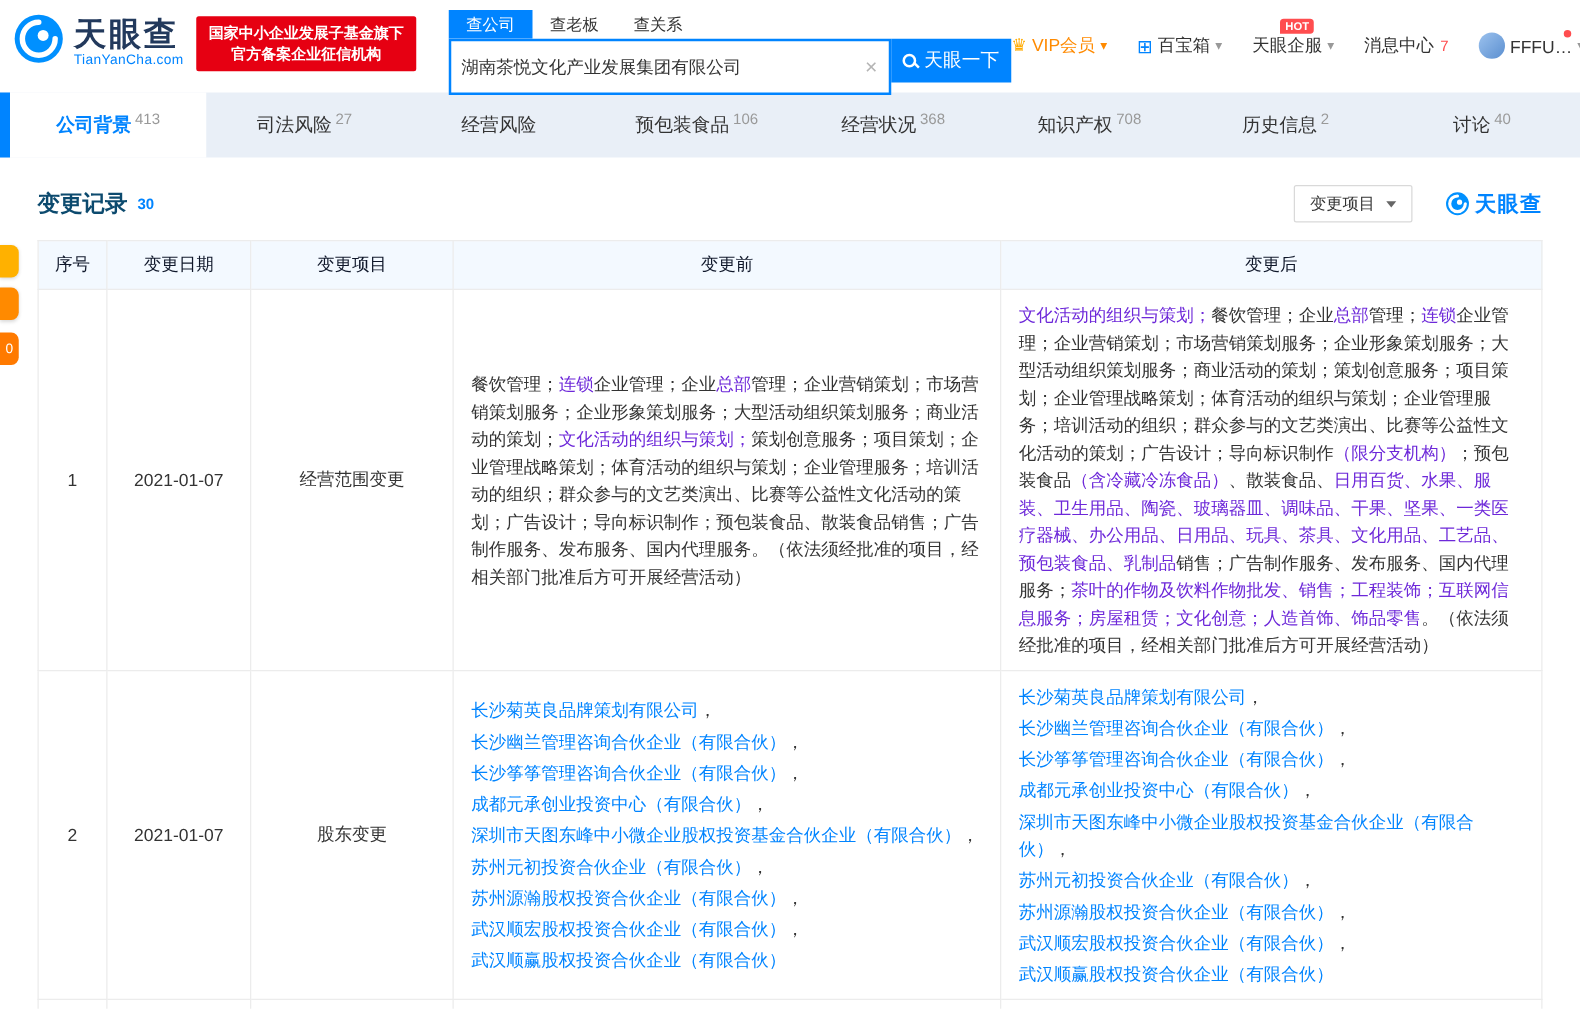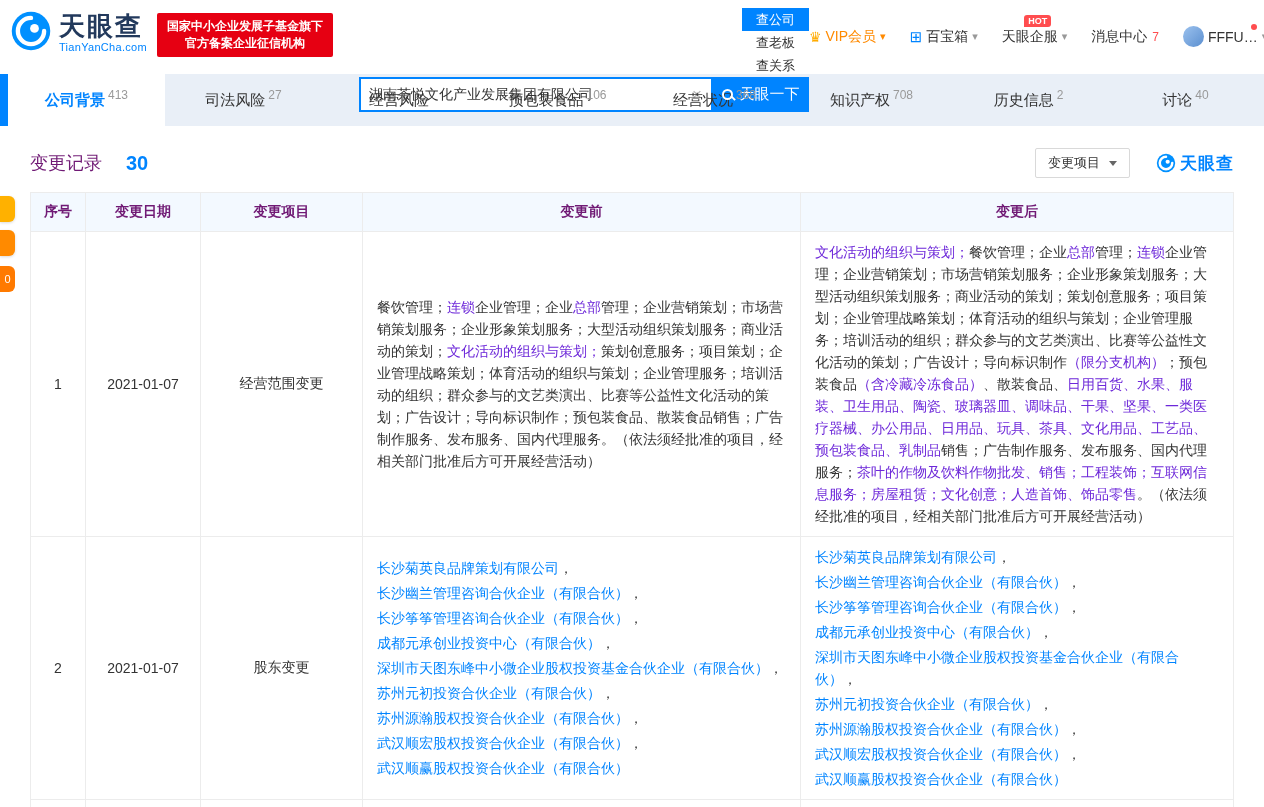--- a/index.html
+++ b/index.html
@@ -10,25 +10,25 @@
   }
   
   header { display:flex; align-items:flex-start; height:68px; padding:8px 18px 0 10px; background:#fff; }
   .logo { display:flex; align-items:center; gap:7px; margin-top:2px; cursor:pointer; }
   .logo-txt { display:flex; flex-direction:column; line-height:1; }
   .logo-cn { font-size:26px; font-weight:bold; color:#22395c; letter-spacing:2px; }
   .logo-en { font-size:11px; color:#0084ff; margin-top:3px; letter-spacing:.3px;text-align:center; }
   .gov-badge { background:#e60012; color:#fff; font-size:12px; font-weight:bold; line-height:17px;
     padding:5px 10px; margin:5px 0 0 10px; border-radius:2px; text-align:center; white-space:nowrap; }
   .search-area { margin-left:26px; }
-  .search-tabs { display:flex; align-items:flex-end; font-size:13px; color:#333;flex-direction:column; }
+  .search-tabs { display:flex; align-items:flex-start; font-size:13px; color:#333; }
   .search-tab { padding:0 14px; height:23px; line-height:23px; cursor:pointer; }
   .search-tab.active { background:#0084ff; color:#fff; }
   .search-row { display:flex; }
-  .search-box { width:354px; height:35px; border:2px solid #0084ff; background:#fff; display:flex; align-items:center; }
+  .search-box { width:354px; height:45px; border:2px solid #0084ff; background:#fff; display:flex; align-items:center; }
   .search-box input { flex:1; border:none; outline:none; font-size:14px; color:#333; padding:0 8px;
     font-family:"Liberation Sans","DejaVu Sans",sans-serif; background:transparent; }
   .clear-x { color:#b5b5b5; font-size:17px; padding:0 9px; cursor:pointer; }
   .search-btn { width:96px; height:35px; background:#0084ff; color:#fff; border:none; font-size:15px;
     display:flex; align-items:center; justify-content:center; gap:6px; cursor:pointer;
     font-family:"Liberation Sans","DejaVu Sans",sans-serif; }
   .mag { width:11px; height:11px; border:2px solid #fff; border-radius:50%; position:relative; display:inline-block; }
   .mag::after { content:""; position:absolute; width:6px; height:2px; background:#fff; transform:rotate(45deg); right:-5px; bottom:-1px; }
   .top-menu { margin-left:auto; display:flex; align-items:center; gap:24px; margin-top:18px; font-size:14px; color:#333; white-space:nowrap; }
   .menu-item { display:inline-flex; align-items:center; gap:4px; cursor:pointer; position:relative; }
@@ -43,31 +43,31 @@
   .avatar { width:21px; height:21px; border-radius:50%; background:linear-gradient(135deg,#9cc2ee,#5b8fd0); display:inline-block; }
   .user-dot { position:absolute; top:-2px; right:10px; width:6px; height:6px; background:#ff4d4f; border-radius:50%; }
   
   .tabs { display:flex; height:52px; background:#e9eff7; margin-top:6px; }
   .edge { width:8px; background:#0084ff; flex:0 0 8px; }
   .tab { flex:1; display:flex; align-items:center; justify-content:center; font-size:15px; color:#333; cursor:pointer; }
   .tab.active { background:#fff; color:#0084ff; font-weight:bold; }
   .t-count { font-size:12px; color:#999; font-weight:normal; position:relative; top:-5px; margin-left:3px; }
   
   .section-head { display:flex; align-items:center; margin:22px 30px 14px 30px; }
-  .sec-title { font-size:18px; font-weight:normal; color:#701a75;text-align:right; }
-  .sec-count { color:#0084ff; font-weight:bold; font-size:20px; margin-left:24px; }
+  .sec-title { font-size:18px; font-weight:bold; color:#0c4a6e;text-align:right; }
+  .sec-count { color:#0084ff; font-weight:bold; font-size:12px; margin-left:8px; }
   .sp { flex:1; }
   .filter-btn { border:1px solid #d9d9d9; border-radius:2px; background:#fff; height:30px; padding:0 12px;
     display:flex; align-items:center; gap:9px; font-size:13px; color:#333; cursor:pointer;
     font-family:"Liberation Sans","DejaVu Sans",sans-serif; }
   .tri { width:0; height:0; border-left:4px solid transparent; border-right:4px solid transparent; border-top:5px solid #666; }
   .watermark { display:flex; align-items:center; gap:4px; margin-left:26px; color:#0084ff; font-weight:bold; font-size:17px; letter-spacing:1px; }
   
   .change-table { width:1204px; margin:0 30px; border-collapse:collapse; table-layout:fixed; }
-  .change-table th { background:#f3f9ff; height:39px; font-size:14px; color:#701a75; font-weight:bold;
+  .change-table th { background:#f3f9ff; height:39px; font-size:14px; color:#0f172a; font-weight:normal;
     border:1px solid #ececec; text-align:center; }
   .change-table td { border:1px solid #ececec; font-size:14px; color:#333; vertical-align:middle; }
   .c-no,.c-date,.c-item { text-align:center; }
   .c-content { padding:9px 14px; text-align:left; }
   .para { line-height:22px; }
   .para + .para { margin-top:3px; }
   .red { color:#6d28d9; }
   .link { color:#0084ff; cursor:pointer; }
   
   .float-widget { position:absolute; left:0; top:196px; width:15px; display:flex; flex-direction:column; gap:8px; }

